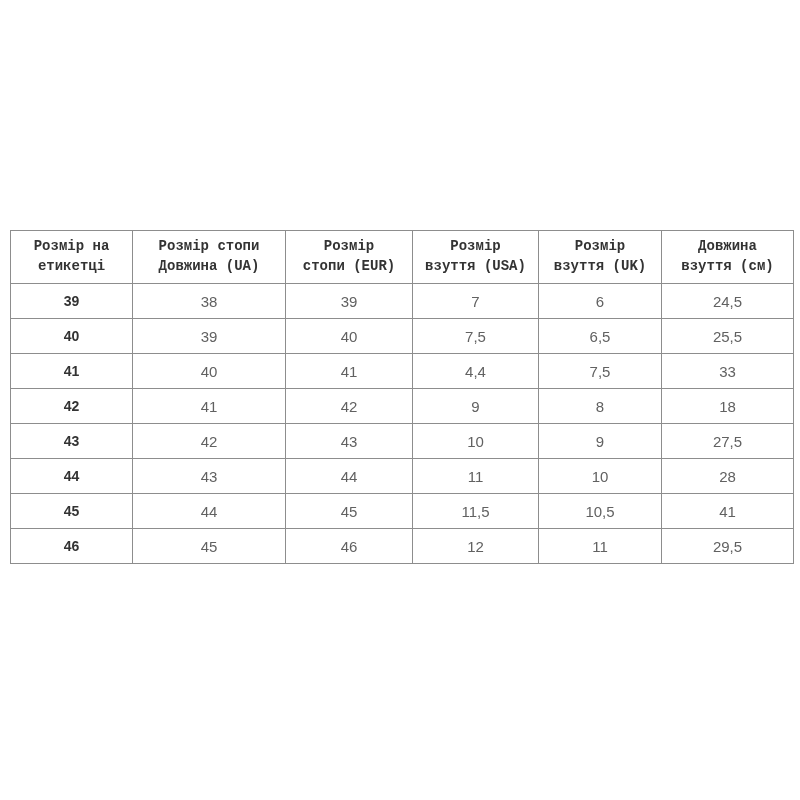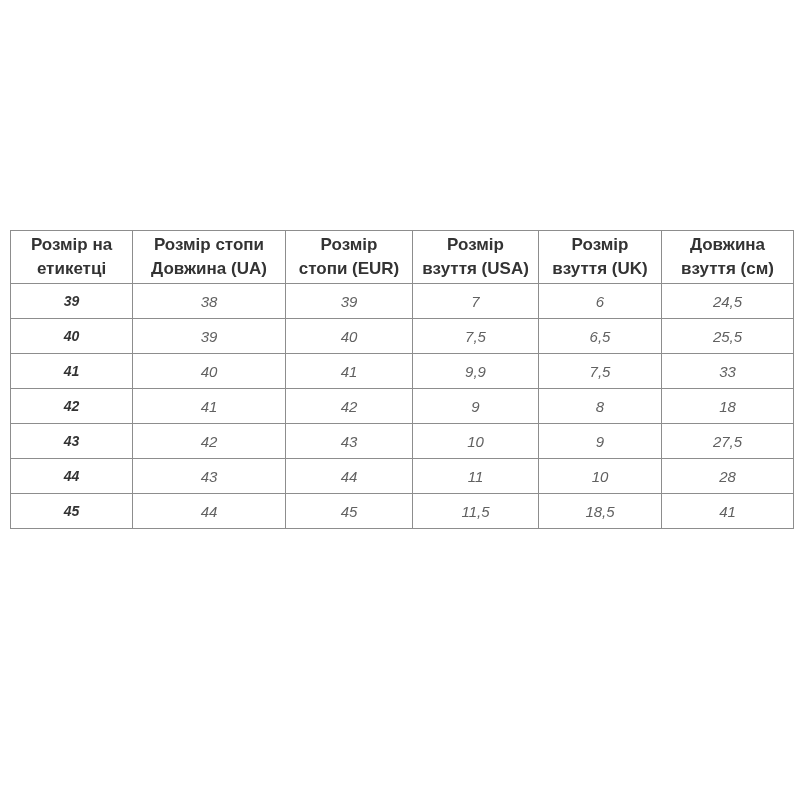--- a/index.html
+++ b/index.html
@@ -31,31 +31,31 @@
   }
   table.size-table th,
   table.size-table td {
     border: 1px solid var(--border-color);
     text-align: center;
     vertical-align: middle;
     padding: 0 4px;
   }
   table.size-table th {
     height: 53px;
-    font-size: 17px;
+    font-size: 14px;
     font-weight: bold;
     color: var(--header-text);
     line-height: 1.4;
+    font-family: Liberation Mono, monospace;
   }
   table.size-table td {
     height: 35px;
     font-size: 15px;
     font-weight: normal;
     color: var(--cell-text);
-    font-style: italic;
   }
   table.size-table td.first {
     font-size: 14px;
     font-weight: bold;
     color: var(--label-text);
   }
 </style>
 </head>
 <body style="background: rgb(255, 255, 255);">
 
@@ -111,21 +111,21 @@
           <td>39</td>
           <td>40</td>
           <td>7,5</td>
           <td>6,5</td>
           <td>25,5</td>
         </tr>
         <tr>
           <td class="first">41</td>
           <td>40</td>
           <td>41</td>
-          <td>9,9</td>
+          <td>4,4</td>
           <td>7,5</td>
           <td>33</td>
         </tr>
         <tr>
           <td class="first">42</td>
           <td>41</td>
           <td>42</td>
           <td>9</td>
           <td>8</td>
           <td>18</td>
@@ -144,18 +144,26 @@
           <td>44</td>
           <td>11</td>
           <td>10</td>
           <td>28</td>
         </tr>
         <tr>
           <td class="first">45</td>
           <td>44</td>
           <td>45</td>
           <td>11,5</td>
-          <td>18,5</td>
+          <td>10,5</td>
           <td>41</td>
+        </tr>
+        <tr>
+          <td class="first">46</td>
+          <td>45</td>
+          <td>46</td>
+          <td>12</td>
+          <td>11</td>
+          <td>29,5</td>
         </tr>
       </tbody>
   </table>
 </div>
 
 </body></html>

